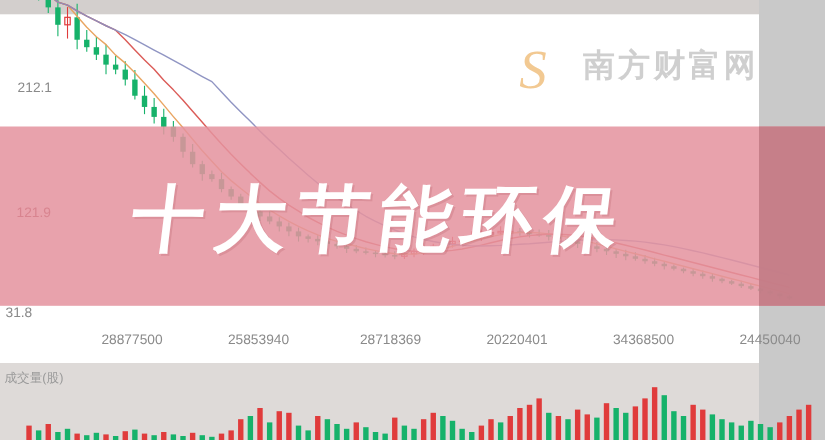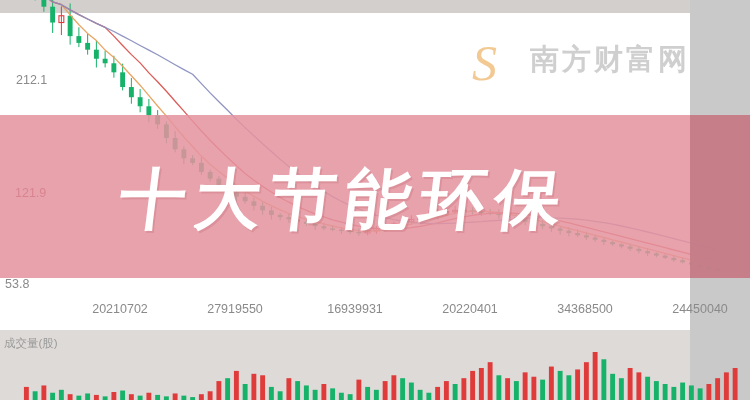--- a/index.html
+++ b/index.html
@@ -306,25 +306,25 @@
       <rect x="715.175" y="378.1818181818182" width="4.9" height="21.818181818181817" fill="#e03b3b"></rect>
       <rect x="723.925" y="372.3636363636364" width="4.9" height="27.63636363636364" fill="#e03b3b"></rect>
       <rect x="732.675" y="368" width="4.9" height="32" fill="#e03b3b"></rect>
     </svg>
 
   <div class="pink-band"></div>
   <div class="pink-band-dark"></div>
 
   <div class="y-label" style="left:16px;top:73px;">212.1</div>
   <div class="y-label on-pink" style="left:15px;top:186px;">121.9</div>
-  <div class="y-label" style="left:5px;top:277px;">53.8</div>
-
-  <div class="x-label" style="left:120px;">20210702</div>
-  <div class="x-label" style="left:235px;">27919550</div>
-  <div class="x-label" style="left:355px;">16939931</div>
+  <div class="y-label" style="left:5px;top:277px;">31.8</div>
+
+  <div class="x-label" style="left:120px;">28877500</div>
+  <div class="x-label" style="left:235px;">25853940</div>
+  <div class="x-label" style="left:355px;">28718369</div>
   <div class="x-label" style="left:470px;">20220401</div>
   <div class="x-label" style="left:585px;">34368500</div>
   <div class="x-label" style="left:700px;">24450040</div>
 
   <div class="vol-title">成交量(股)</div>
 
   <div class="headline">十大节能环保</div>
 
   <div class="watermark">
     <div class="wm-cn">南方财富网</div>

